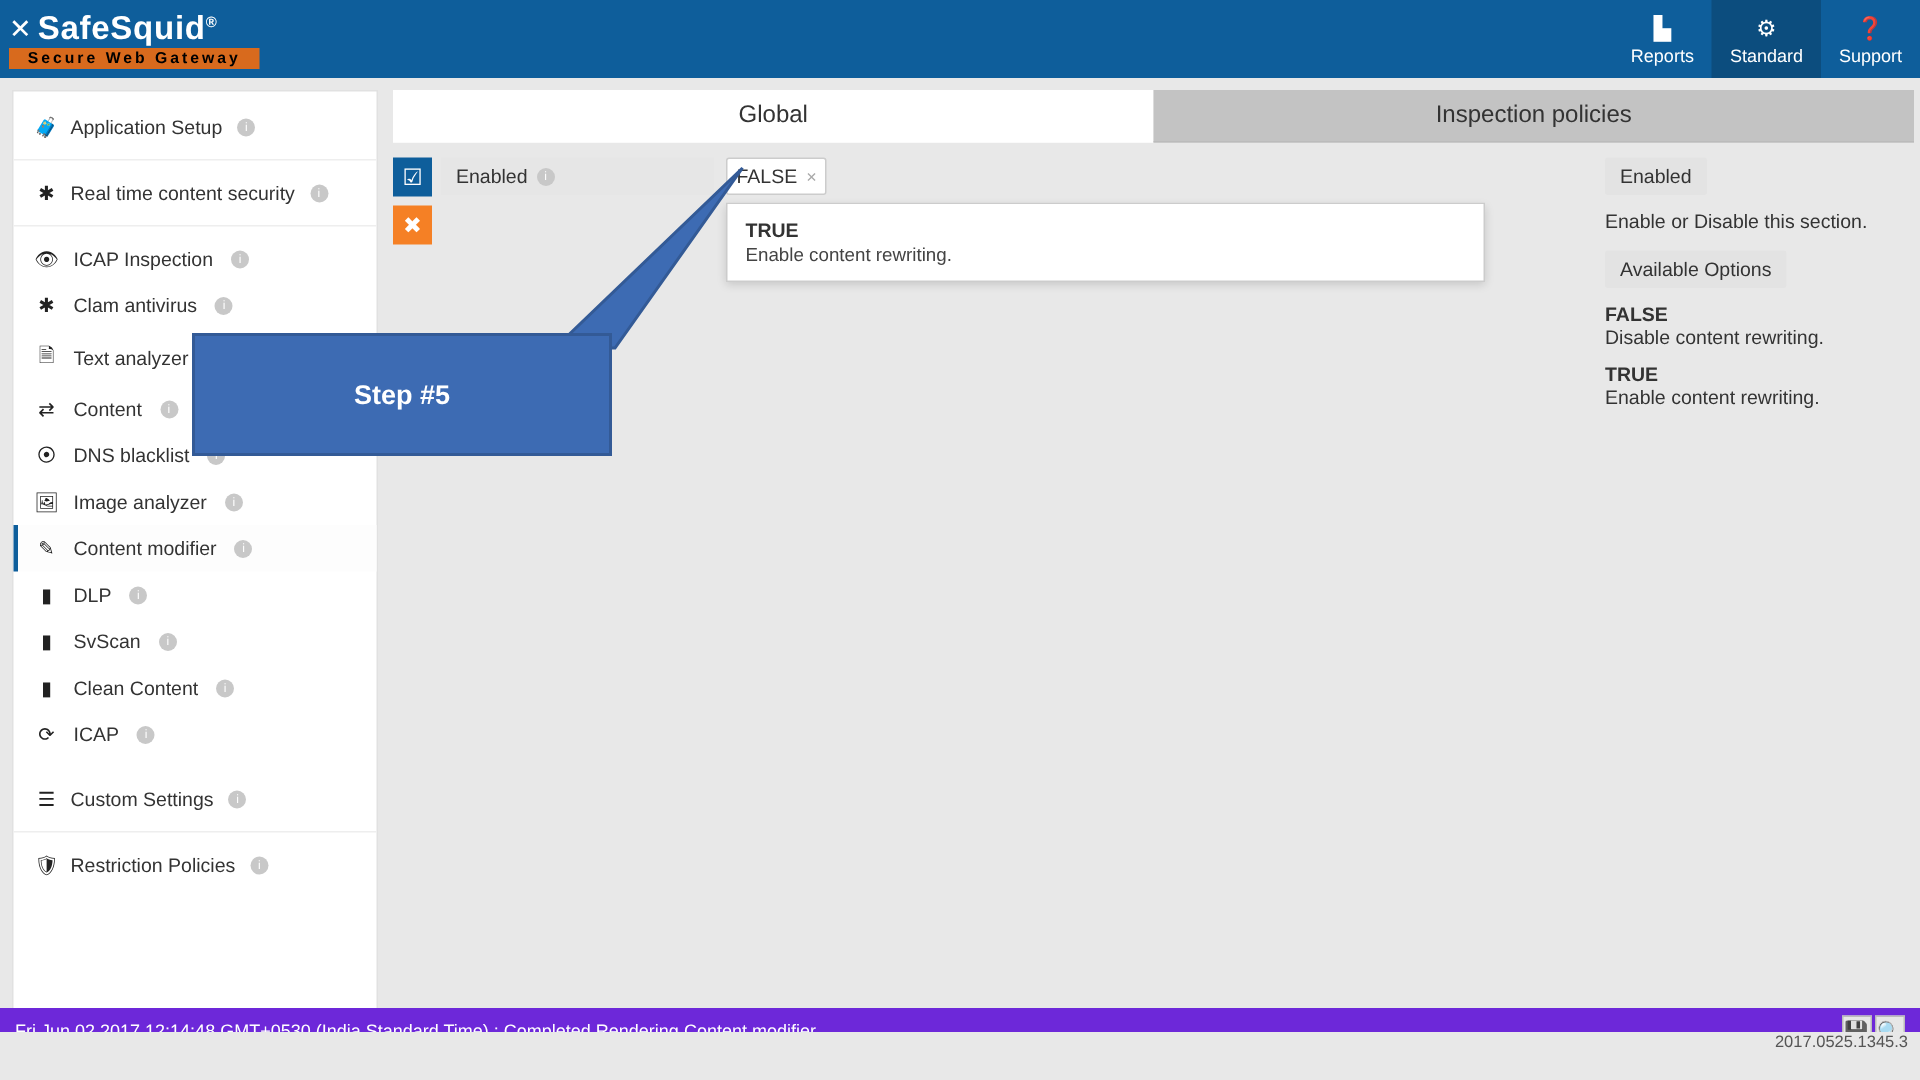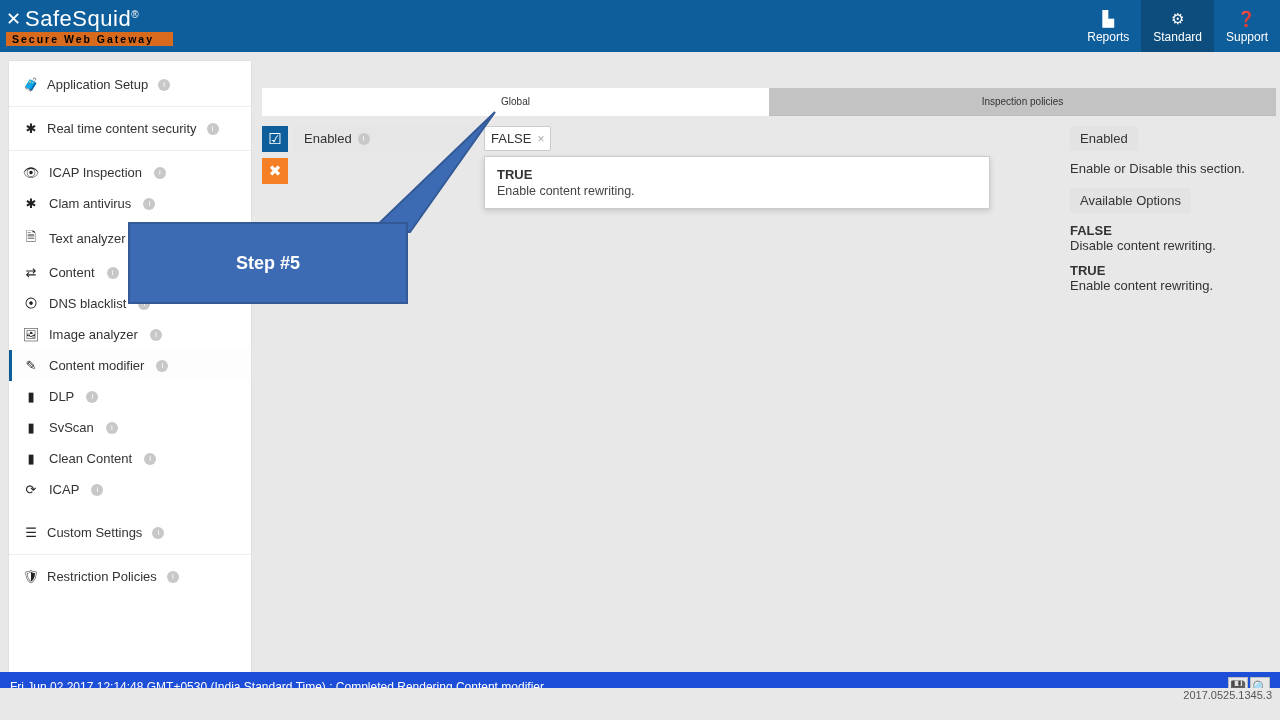--- a/index.html
+++ b/index.html
@@ -3,23 +3,23 @@
 <meta charset="utf-8">
 <style>
   * { margin:0; padding:0; box-sizing:border-box; }
   body { font-family:"Segoe UI",Tahoma,sans-serif; font-size:13px; color:#333; background:#e8e8e8; width:1280px; height:720px; position:relative; overflow:hidden; }
 
   
   .topbar { background:#0e5e9b; height:52px; display:flex; align-items:center; justify-content:space-between; padding:0 0 0 6px; }
   .brand { display:flex; flex-direction:column; color:#fff; }
   .brand-top { display:flex; align-items:center; gap:4px; }
   .brand-icon { color:#fff; font-size:18px; }
-  .brand-name { font-size:22px; font-weight:400; letter-spacing:.5px; }
+  .brand-name { font-size:22px; font-weight:700; letter-spacing:.5px; }
   .brand-reg { font-size:10px; vertical-align:super; }
-  .brand-sub { background:#d86a1d; color:#000; font-size:10.5px; letter-spacing:2px; padding:1px 6px; font-weight:600; width:167px; }
+  .brand-sub { background:#d86a1d; color:#000; font-size:10.5px; letter-spacing:2px; padding:1px 6px; font-weight:600; width:167px; text-align:center; }
   .topnav { display:flex; height:100%; }
   .topnav-item { color:#fff; padding:6px 12px 4px; display:flex; flex-direction:column; align-items:center; justify-content:center; font-size:12px; cursor:pointer; min-width:58px; }
   .topnav-item.active { background:#0c4d7e; }
   .topnav-item .tn-icon { font-size:15px; margin-bottom:2px; }
 
   
   .layout { display:flex; height:calc(100% - 52px - 26px - 18px); background:#e8e8e8; padding:8px 4px 0 8px; gap:10px; }
 
   
   .sidebar { width:244px; background:#fff; border:1px solid #e1e1e1; padding:2px 0; }
@@ -27,21 +27,21 @@
   .side-section:last-child { border-bottom:none; }
   .side-item { padding:8px 14px; display:flex; align-items:center; gap:10px; font-size:13px; color:#333; cursor:pointer; }
   .side-item.active { border-left:3px solid #0e5e9b; padding-left:11px; background:#fdfdfd; }
   .side-icon { width:16px; display:inline-flex; justify-content:center; color:#222; font-size:13px; }
   .info { width:12px; height:12px; border-radius:50%; background:#c8c8c8; font-size:8px; color:#fff; display:inline-flex; align-items:center; justify-content:center; margin-left:2px; cursor:pointer; }
   .side-list { padding:6px 0; }
 
   
   .content { flex:1; display:flex; flex-direction:column; }
   .tabs { display:flex; }
-  .tab { flex:1; text-align:center; padding:8px 0; font-size:10px; cursor:pointer; background:#c3c3c3; border-bottom:1px solid #bbb;margin-top:28px; }
+  .tab { flex:1; text-align:center; padding:8px 0; font-size:16px; cursor:pointer; background:#c3c3c3; border-bottom:1px solid #bbb; }
   .tab.active { background:#fff; border-bottom:1px solid #fff; }
   .panel { display:flex; padding:10px 0 0 0; gap:10px; }
 
   .form-col { flex:1; display:flex; gap:6px; }
   .btncol { display:flex; flex-direction:column; gap:6px; }
   .sqbtn { width:26px; height:26px; display:flex; align-items:center; justify-content:center; color:#fff; font-size:15px; cursor:pointer; }
   .sqbtn.confirm { background:#0e5e9b; }
   .sqbtn.cancel  { background:#f58025; }
 
   .form-fields { flex:1; display:flex; flex-direction:column; }
@@ -62,21 +62,21 @@
   .infocol p { margin-bottom:10px; line-height:1.3; }
   .infocol .opt-block { margin-bottom:10px; }
   .infocol .opt-t { font-weight:700; }
 
   
   .callout { position:absolute; left:128px; top:222px; width:280px; height:82px; background:#3d6bb3; border:2px solid #335a96; color:#fff; display:flex; flex-direction:row; align-items:center; justify-content:center; font-size:18px; font-weight:700; z-index:20; }
   .callout .line2 { font-weight:700; }
   .callout-arrow { position:absolute; left:300px; top:110px; width:200px; height:150px; z-index:19; }
 
   
-  .statusbar { position:absolute; bottom:18px; left:0; right:0; height:30px; background:#1d4ed8; color:#fff; display:flex; align-items:center; padding:0 10px; font-size:12px; justify-content:space-between; }
+  .statusbar { position:absolute; bottom:18px; left:0; right:0; height:30px; background:#6d28d9; color:#fff; display:flex; align-items:center; padding:0 10px; font-size:12px; justify-content:space-between; }
   .status-icons { display:flex; gap:2px; }
   .status-icons .ibox { width:20px; height:20px; background:#e7e7e7; color:#333; display:flex; align-items:center; justify-content:center; font-size:13px; border:1px solid #bbb; cursor:pointer; }
 
   .version { position:absolute; bottom:0; left:0; right:0; height:32px; background:#e8e8e8; color:#555; font-size:11px; text-align:right; padding:1px 8px; }
 </style>
 </head>
 <body>
 
 <div class="topbar">
   <div class="brand">

